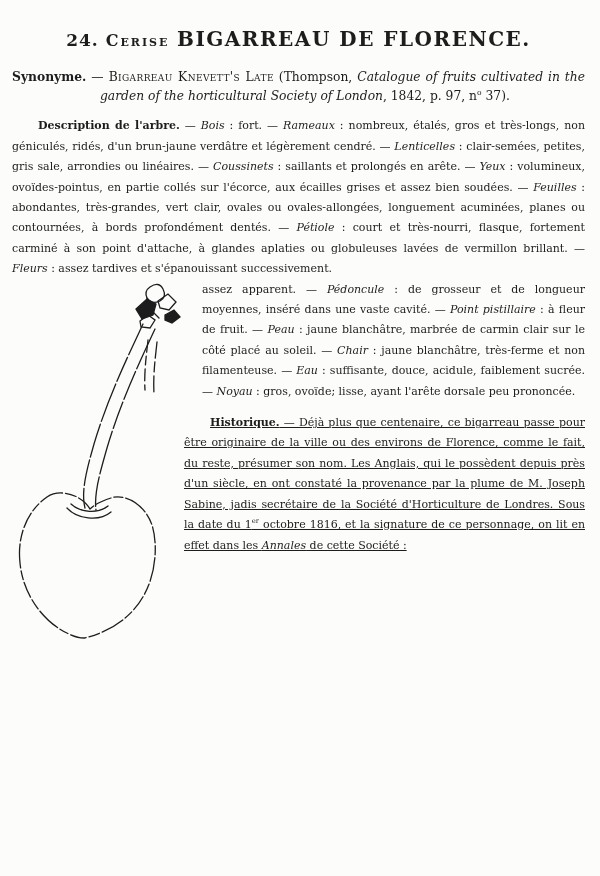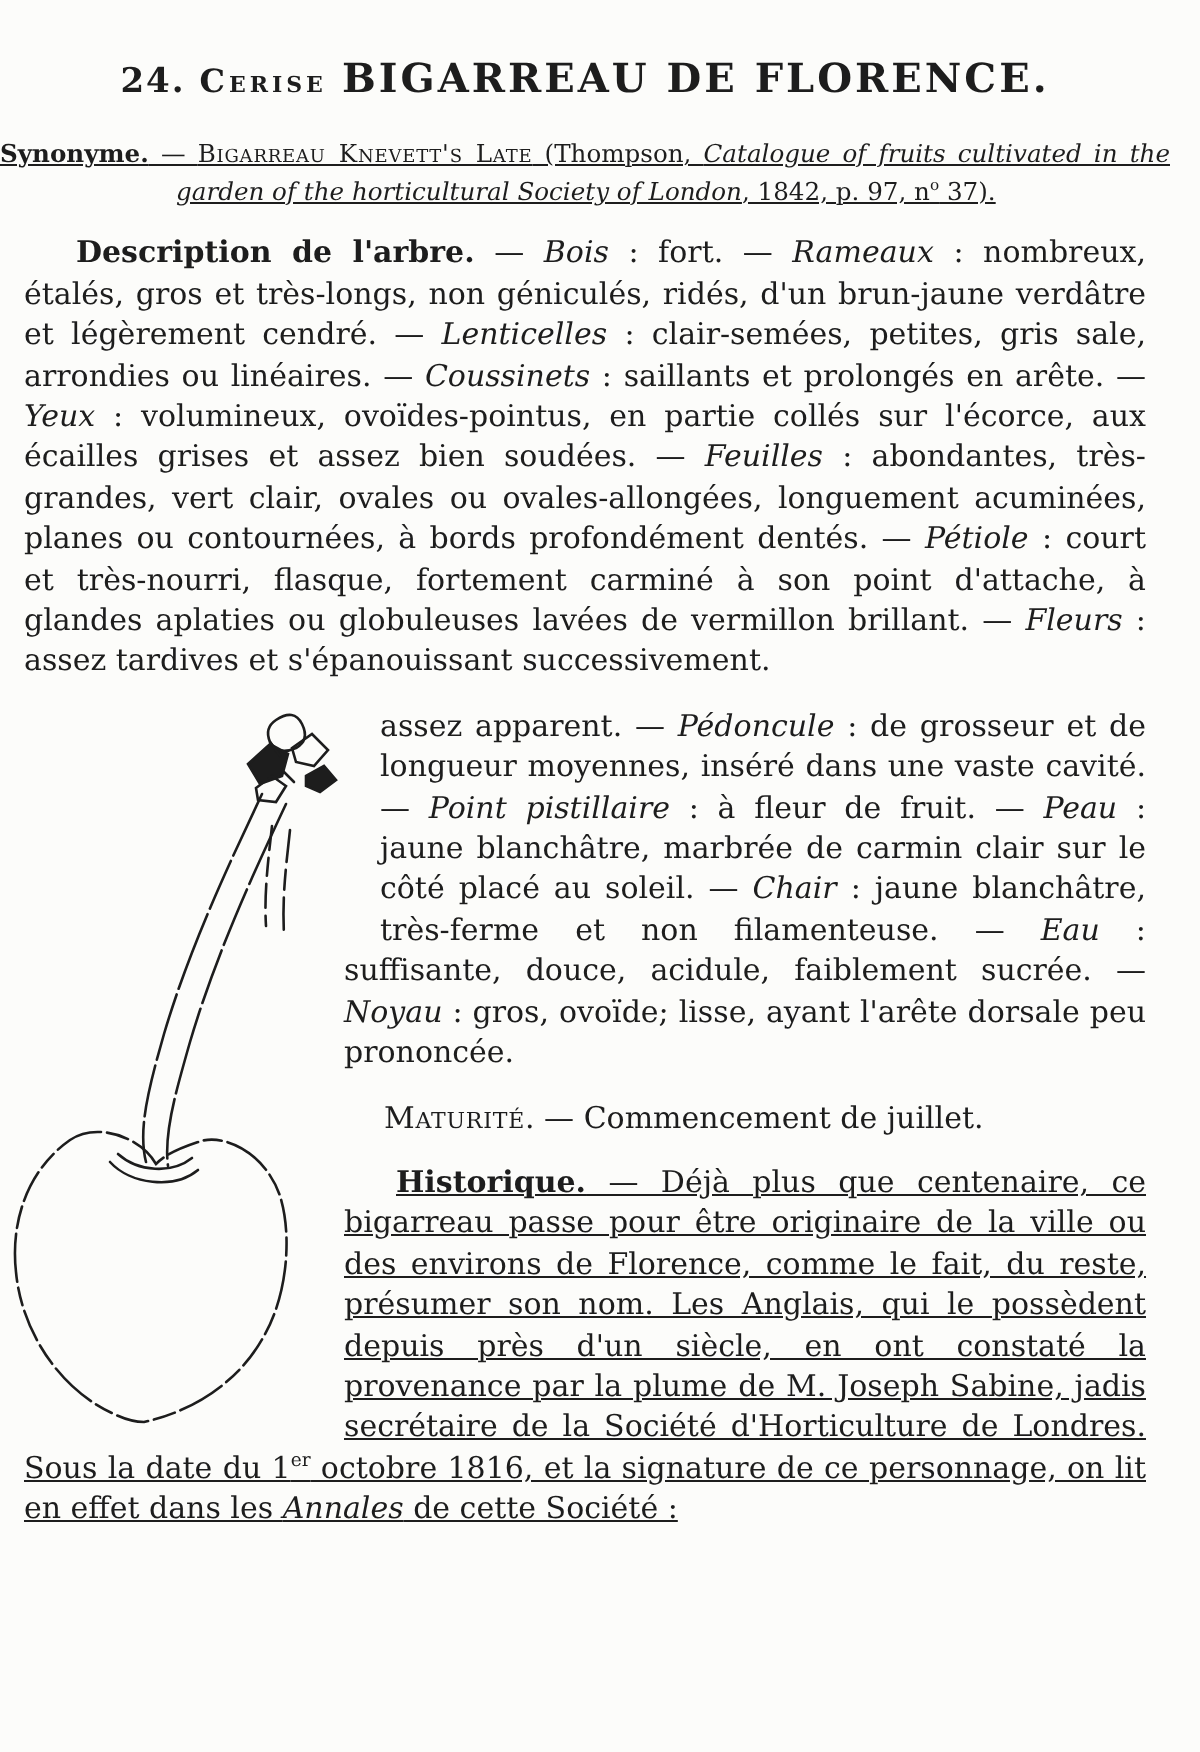--- a/index.html
+++ b/index.html
@@ -4,35 +4,35 @@
 <style>
   html,body{margin:0;padding:0;}
   body{
     width:600px;height:876px;
     background:#fcfcfa;
     font-family:"DejaVu Serif", serif;
     color:#1d1d1d;
   }
   .page{
     width:600px;height:828px;box-sizing:border-box;
-    padding:12px 15px 0 0;
+    padding:12px 15px 0 12px;
     overflow:hidden;
   }
   
   .title{margin:4px 0 0;text-align:center;font-weight:bold;white-space:nowrap;}
   .t-num{font-size:17px;letter-spacing:1px;}
   .t-sc{font-size:16px;font-variant:small-caps;letter-spacing:2px;}
   .t-big{font-size:20px;letter-spacing:1.5px;}
   
   .synonyme{
     margin:14px 0 0;font-size:12.3px;line-height:1.52;
-    padding-left:88px;text-indent:-88px;text-align:justify;text-decoration:underline;
+    padding-left:88px;text-indent:-88px;text-align:justify;
   }
   
-  .para{font-size:15px;line-height:20.4px;text-align:justify;margin:12px;}
+  .para{font-size:11px;line-height:20.4px;text-align:justify;margin:0;}
   .indent{text-indent:26px;}
   .arbre{margin-top:11px;}
   .fert{margin-top:9px;}
   .culture{margin-top:7px;}
   .fruit{margin-top:11px;}
   .wrapzone{margin-top:0;}
   .figure{
     float:left;width:190px;height:368px;margin:2px 0 0 0;
     shape-outside:polygon(0 0, 190px 0, 190px 112px, 172px 112px, 172px 368px, 0 368px);
   }
@@ -95,21 +95,20 @@
             <path d="M78,227 C70,213 48,206 35,215 C15,229 5,254 8,281 C11,313 32,341 57,352 C63,355 69,356 72,356 C95,351 119,337 132,313 C144,292 146,262 140,243 C133,222 112,211 99,216 C90,219 83,222 78,227 Z" stroke-dasharray="16 3 11 3 24 3 9 3"></path>
             <path d="M55,226 C65,237 87,240 99,230"></path>
             <path d="M59,222 C69,231 86,232 96,224"></path>
           </g>
         </g>
       </svg>
     </div>
 
     <p class="para cont"><span>assez apparent. — </span><span class="i">Pédoncule</span><span> : de grosseur et de longueur moyennes, inséré dans une vaste cavité. — </span><span class="i">Point pistillaire</span><span> : à fleur de fruit. — </span><span class="i">Peau</span><span> : jaune blanchâtre, marbrée de carmin clair sur le côté placé au soleil. — </span><span class="i">Chair</span><span> : jaune blanchâtre, très-ferme et non filamenteuse. — </span><span class="i">Eau</span><span> : suffisante, douce, acidule, faiblement sucrée. — </span><span class="i">Noyau</span><span> : gros, ovoïde; lisse, ayant l'arête dorsale peu prononcée.</span></p>
 
-    <p class="para small-ind"><span class="sc">Maturité</span><span>. — Commencement de juillet.</span></p>
 
 
     <p class="para indent hist"><span class="b">Historique.</span><span> — Déjà plus que centenaire, ce bigarreau passe pour être originaire de la ville ou des environs de Florence, comme le fait, du reste, présumer son nom. Les Anglais, qui le possèdent depuis près d'un siècle, en ont constaté la provenance par la plume de M. Joseph Sabine, jadis secrétaire de la Société d'Horticulture de Londres. Sous la date du 1</span><span class="sup">er</span><span> octobre 1816, et la signature de ce personnage, on lit en effet dans les </span><span class="i">Annales</span><span> de cette Société :</span></p>
 
   </div>
 
   <p class="quote"></p>
 
 </div>
 

